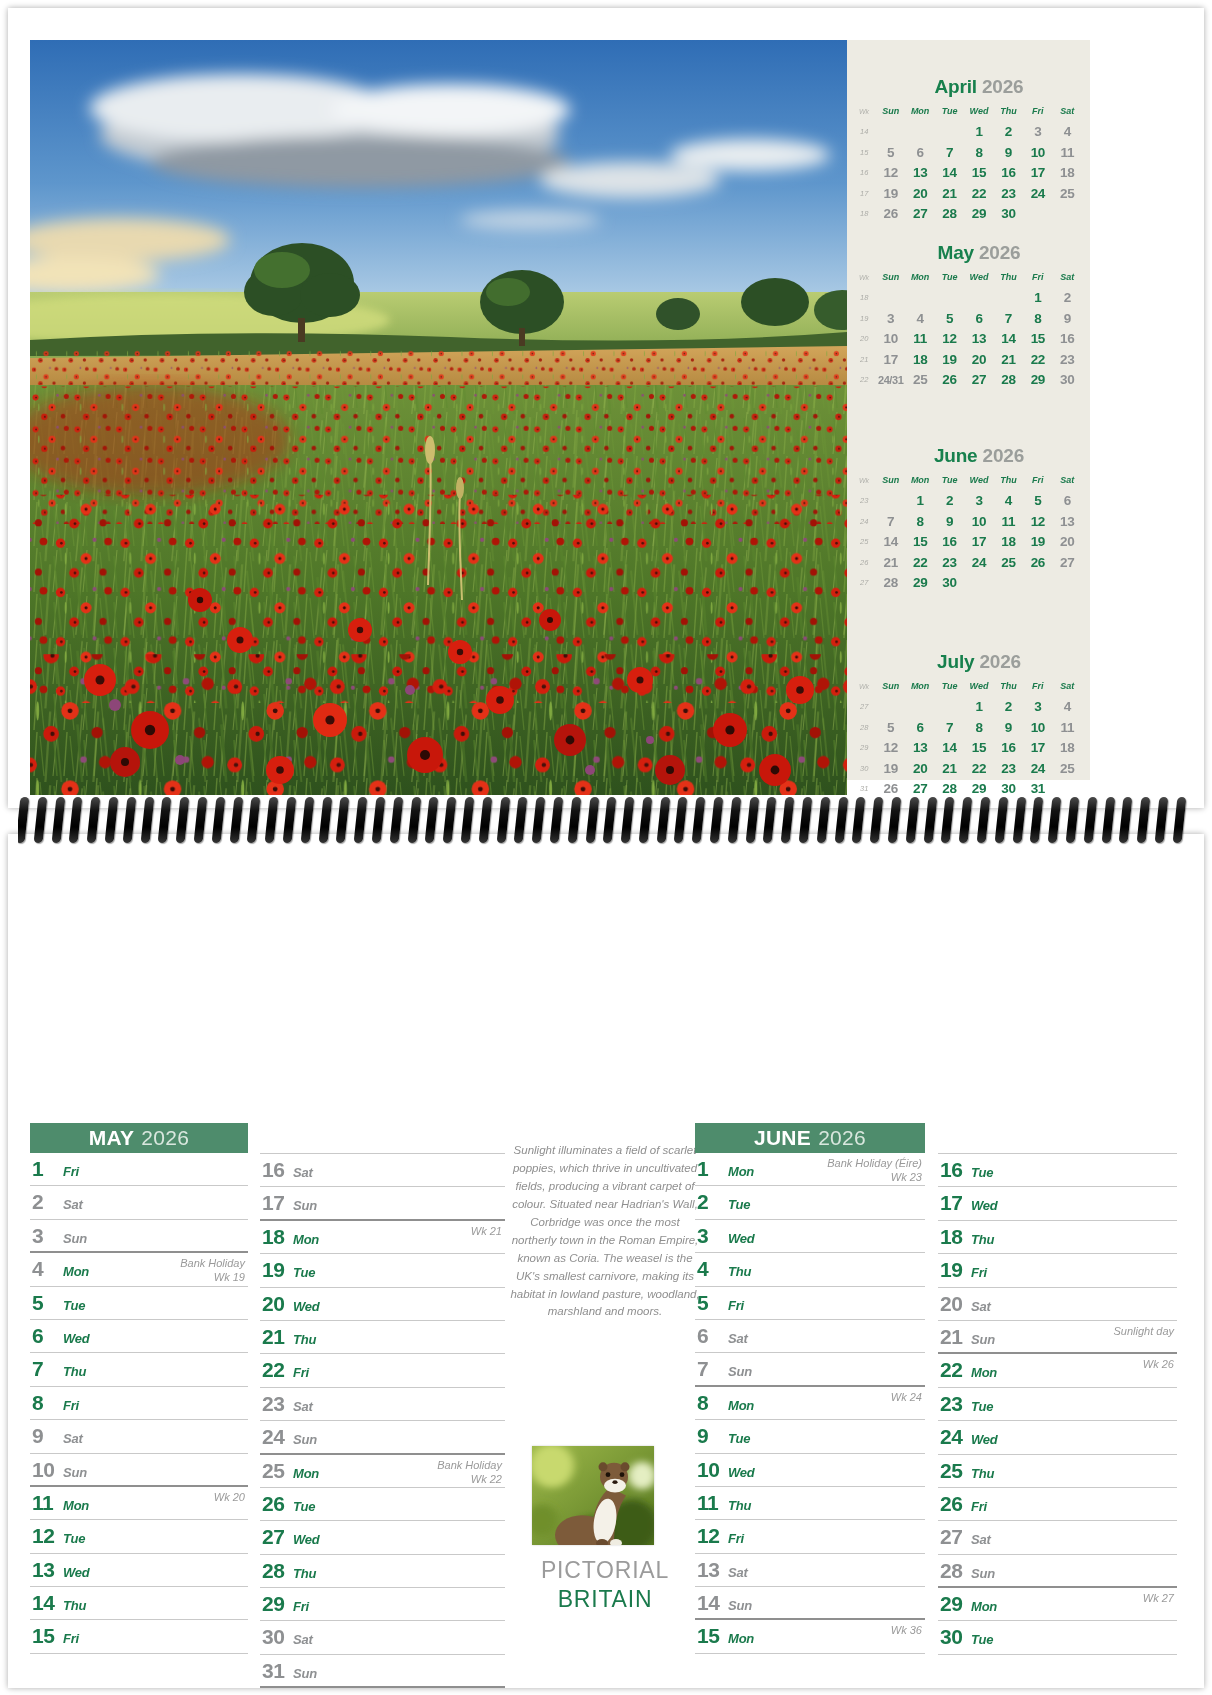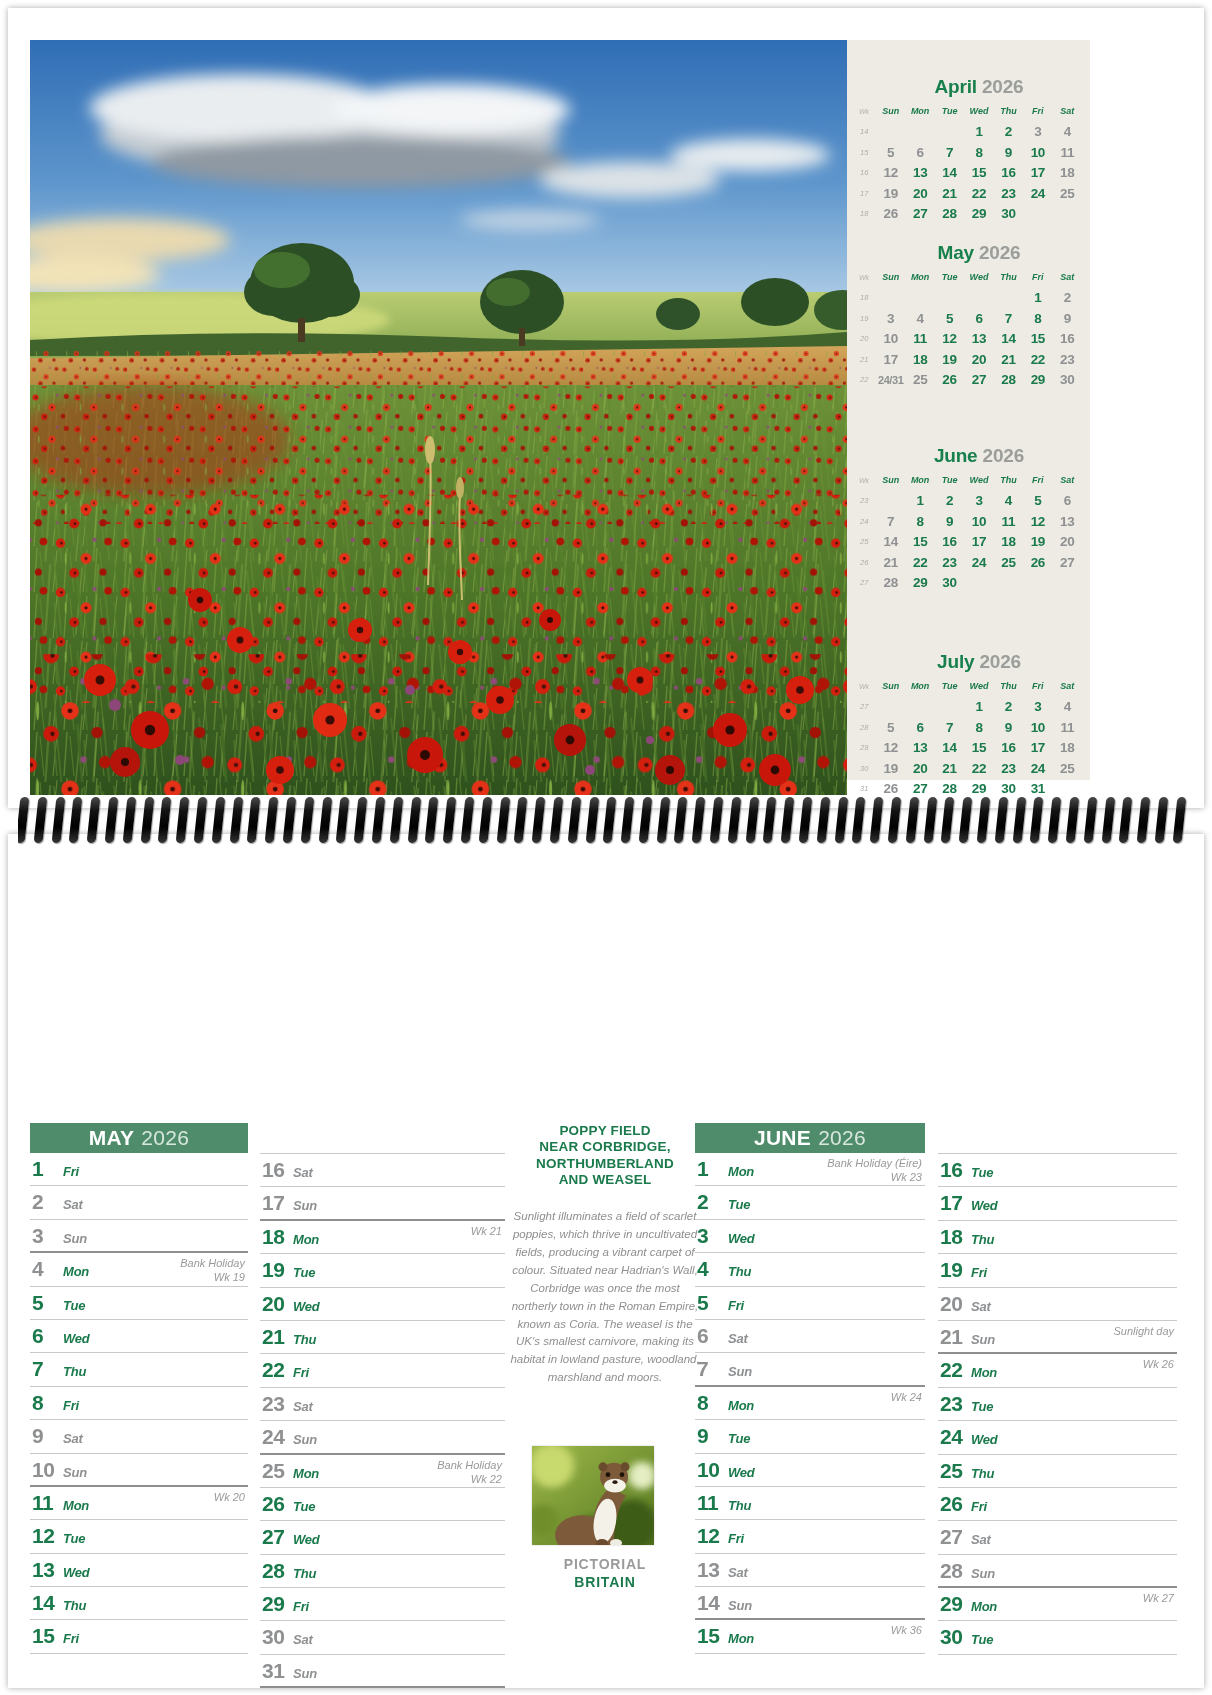--- a/index.html
+++ b/index.html
@@ -57,22 +57,22 @@
   .pnotes{position:absolute;right:3px;top:3px;text-align:right;font-size:11px;font-style:italic;
     color:#9a9a9a;line-height:1.3;}
   .pnotes span{display:block;}
 
   
   .feature{position:absolute;left:502px;top:289px;width:190px;text-align:center;}
   .f-title{color:#1a7a4c;font-weight:bold;font-size:13.5px;line-height:1.22;letter-spacing:.2px;}
   .f-body{margin-top:19px;font-size:11.5px;font-style:italic;color:#8f8f8f;line-height:1.56;}
   .weasel{position:absolute;left:524px;top:612px;width:122px;height:99px;overflow:hidden;box-shadow:0 0 2px rgba(0,0,0,.2);}
   .weasel svg{display:block;width:100%;height:100%;}
-  .brand{position:absolute;left:502px;top:722px;width:190px;text-align:center;font-weight:bold;
-    font-size:14px;letter-spacing:.8px;line-height:1.25;}
+  .brand{position:absolute;left:502px;top:722px;width:190px;text-align:center;font-weight:normal;
+    font-size:23px;letter-spacing:.8px;line-height:1.25;}
   .brand .b1{color:#9b9b9b;display:block;}
   .brand .b2{color:#1a7a4c;display:block;}
 </style>
 </head>
 <body>
 
 <div class="sheet" id="sheet-top">
 
   <div class="photo">
     <svg viewBox="0 0 817 755" preserveAspectRatio="none">
@@ -588,26 +588,20 @@
         <span class="pnum gray">30</span>
         <span class="pday gray">Sat</span>
       </div>
       <div class="prow sunsep">
         <span class="pnum gray">31</span>
         <span class="pday gray">Sun</span>
       </div>
     </div>
 
   <div class="feature">
-    <div class="f-title">
-      <div>POPPY FIELD</div>
-      <div>NEAR CORBRIDGE,</div>
-      <div>NORTHUMBERLAND</div>
-      <div>AND WEASEL</div>
-    </div>
     <div class="f-body">Sunlight illuminates a field of scarlet poppies, which thrive in uncultivated fields, producing a vibrant carpet of colour. Situated near Hadrian's Wall, Corbridge was once the most northerly town in the Roman Empire, known as Coria. The weasel is the UK's smallest carnivore, making its habitat in lowland pasture, woodland, marshland and moors.</div>
   </div>
 
   <div class="weasel">
     <svg viewBox="0 0 122 100" preserveAspectRatio="none">
       <defs>
         <linearGradient id="wbg" x1="0" y1="0" x2="1" y2="1">
           <stop offset="0" stop-color="#9db84a"></stop>
             <stop offset="1" stop-color="#55771f"></stop>
         </linearGradient>

